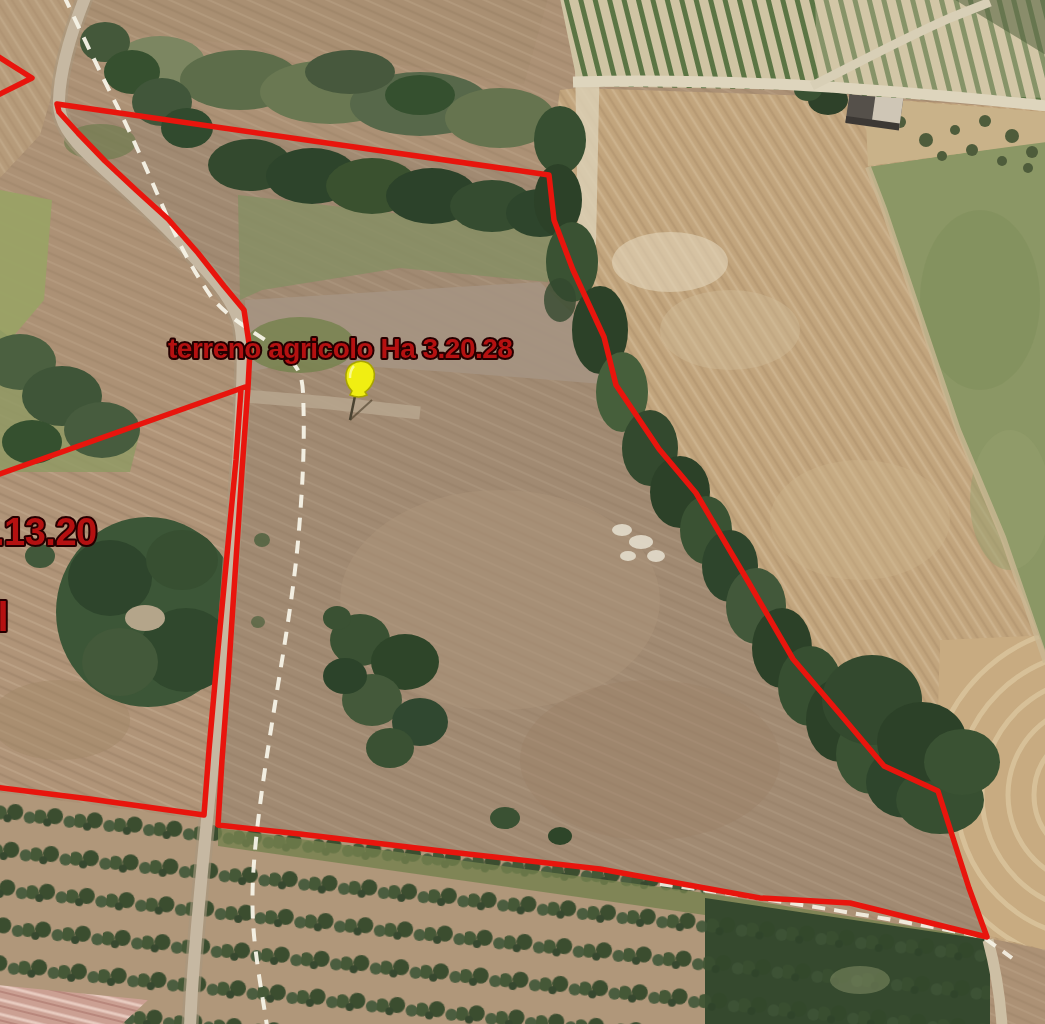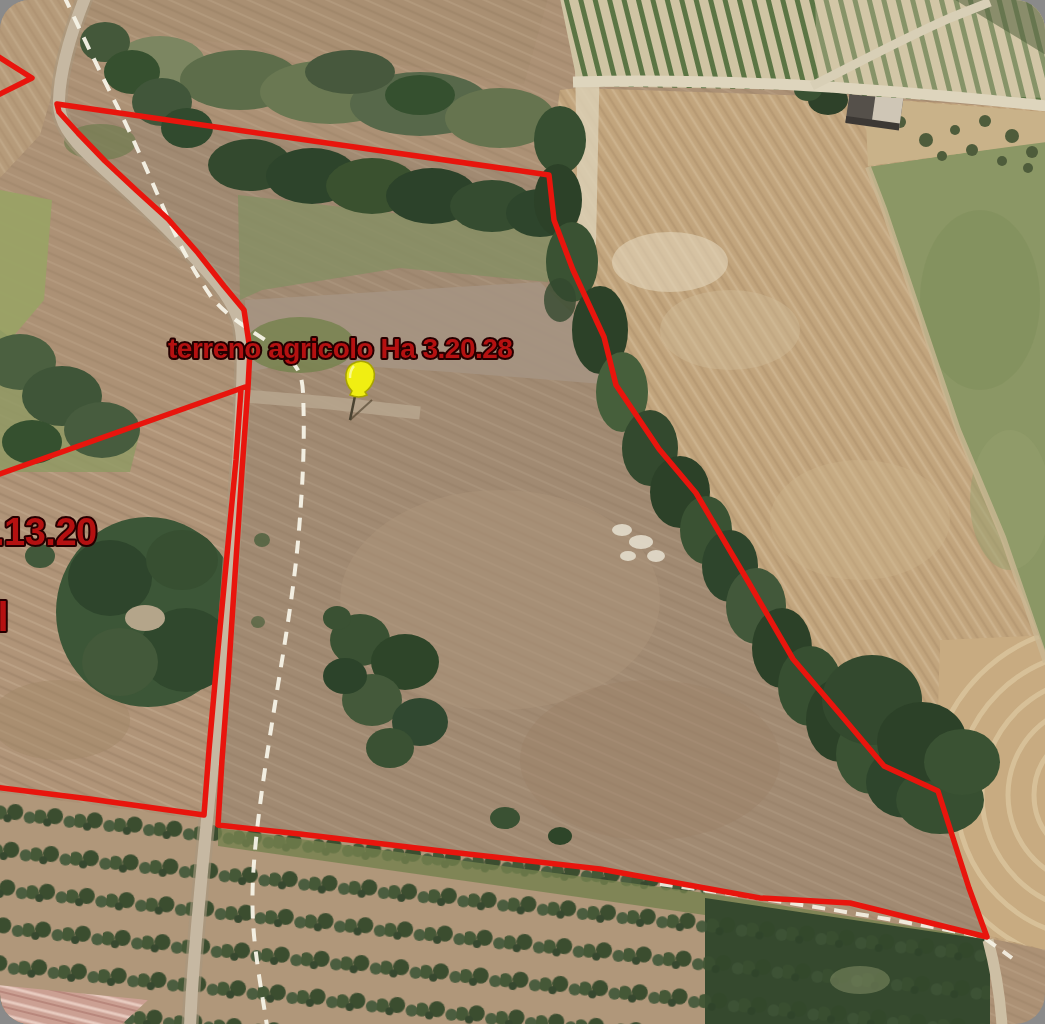--- a/index.html
+++ b/index.html
@@ -1,17 +1,17 @@
 <!DOCTYPE html>
 <html><head>
 <meta charset="utf-8">
 <style>
   html,body{margin:0;padding:0;background:#8a8a8a;}
   #stage{position:relative;width:1045px;height:1024px;overflow:hidden;
-         font-family:"Liberation Sans",sans-serif;border-radius:30px;}
+         font-family:"Liberation Sans",sans-serif;}
   svg{display:block}
   .map-label{font-family:"Liberation Sans",sans-serif;font-weight:bold;
              paint-order:stroke;stroke:#250000;stroke-width:4px;
              stroke-linejoin:round;fill:#b51111;letter-spacing:-0.5px;}
 </style>
 </head>
 <body>
 
 <div id="stage">
 <svg width="1045" height="1024" viewBox="0 0 1045 1024">

